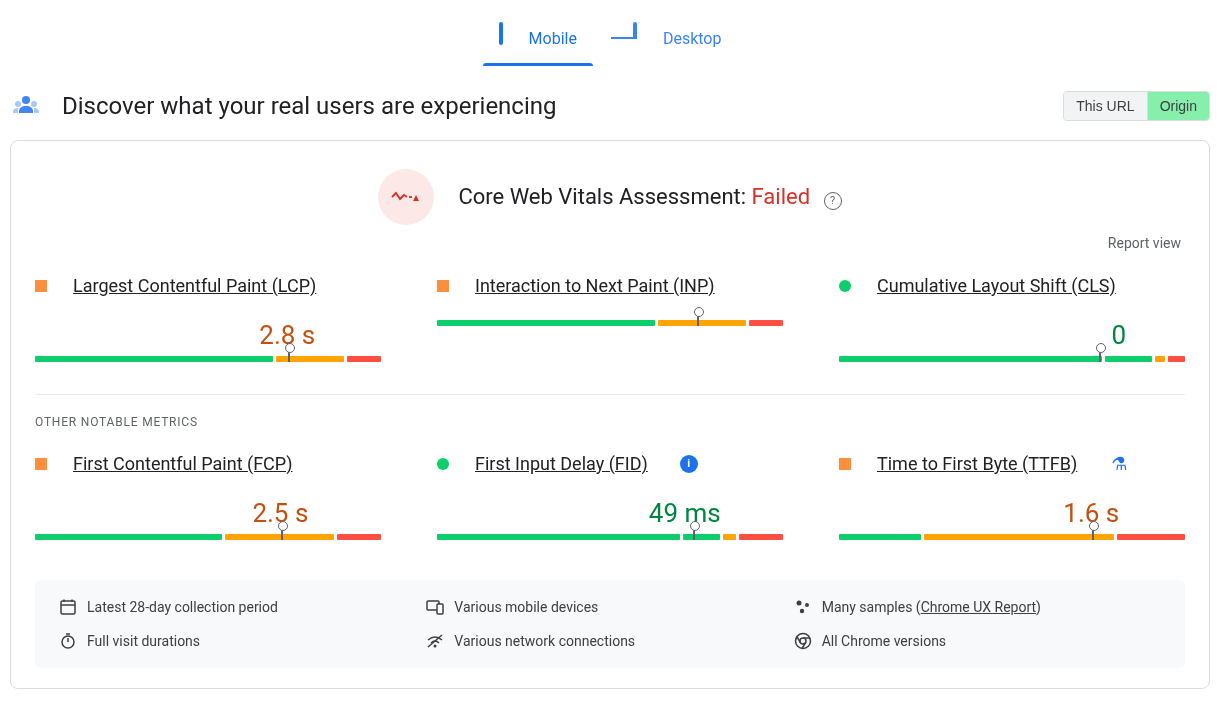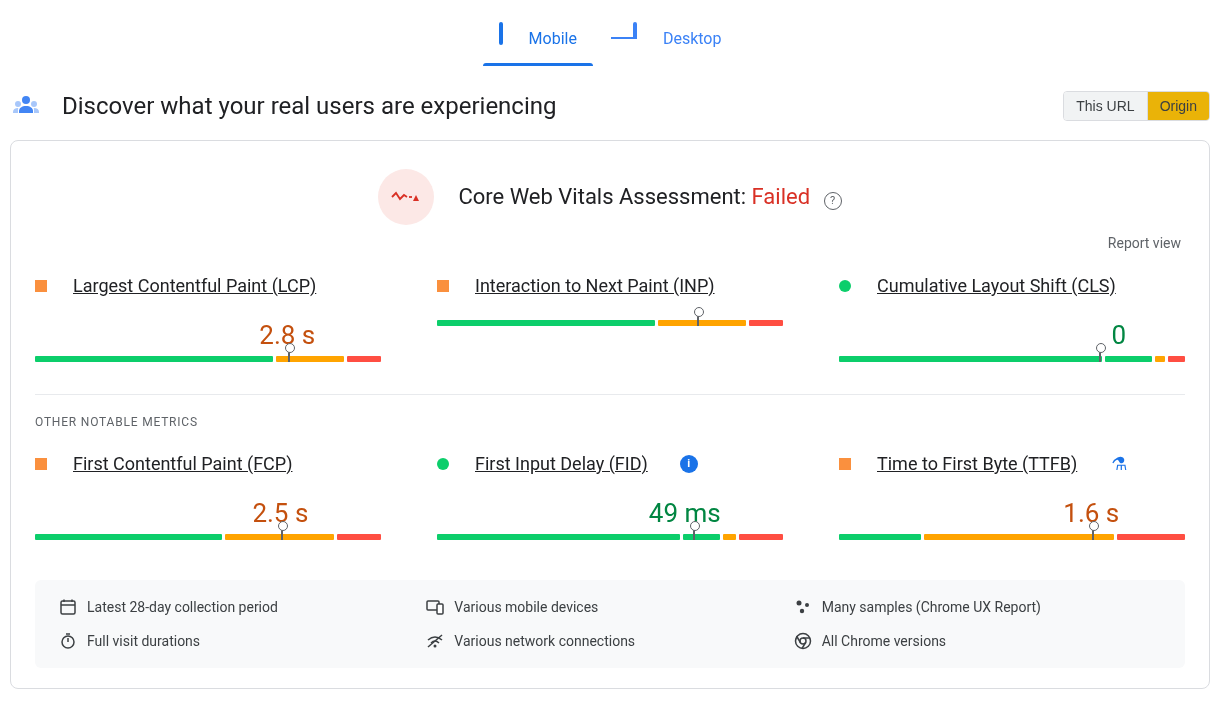--- a/index.html
+++ b/index.html
@@ -13,21 +13,21 @@
 .phone-icon { border: 2px solid currentColor; border-radius: 3px; width: 16px; height: 26px; position: relative; }
 .phone-icon::after { content: ''; position: absolute; left: 50%; bottom: 2px; width: 4px; height: 2px; background: currentColor; transform: translateX(-50%); border-radius: 1px; }
 .desktop-icon { width: 26px; height: 20px; border: 2px solid currentColor; border-radius: 2px; position: relative; }
 .desktop-icon::after { content: ''; position: absolute; right: -2px; bottom: -2px; width: 26px; height: 6px; border-top: 2px solid currentColor; background: #fff; }
 
 .header-row { display: flex; align-items: center; justify-content: space-between; padding: 24px 10px 18px; }
 .header-left { display: flex; align-items: center; gap: 20px; }
 .people-icon { width: 32px; height: 32px; position: relative; }
 .page-title { font-size: 24px; font-weight: 400; color: #202124; }
 .toggle-group { display: flex; border: 1px solid #dadce0; border-radius: 4px; overflow: hidden; }
-.toggle-btn { padding: 6px 12px; font-size: 14px; background: #eab308; border: none; cursor: pointer; color: #3c4043; }
+.toggle-btn { padding: 6px 12px; font-size: 14px; background: #86efac; border: none; cursor: pointer; color: #3c4043; }
 .toggle-btn.active { background: #f1f3f4; }
 .toggle-btn + .toggle-btn { border-left: 1px solid #dadce0; }
 
 .card { border: 1px solid #dadce0; border-radius: 8px; margin: 0 10px; padding: 28px 24px 20px; }
 .assessment { display: flex; align-items: center; justify-content: center; gap: 24px; margin-bottom: 10px; }
 .fail-badge { width: 56px; height: 56px; border-radius: 50%; background: #fce8e6; display: flex; align-items: center; justify-content: center; color: #d93025; font-size: 18px; }
 .assessment-text { font-size: 22px; font-weight: 400; }
 .failed { color: #d93025; }
 .help-icon { width: 18px; height: 18px; border: 1.5px solid #5f6368; border-radius: 50%; display: inline-flex; align-items: center; justify-content: center; font-size: 11px; color: #5f6368; margin-left: 8px; }
 .expand { text-align: right; font-size: 14px; color: #5f6368; cursor: pointer; margin-bottom: 24px; padding-right: 4px; }
@@ -53,21 +53,21 @@
 .seg.orange { background: #ffa400; }
 .seg.red { background: #ff4e42; }
 .marker { position: absolute; top: -8px; width: 2px; height: 14px; background: #5f6368; }
 .marker::before { content: ''; position: absolute; top: -5px; left: -3px; width: 8px; height: 8px; border: 1.5px solid #5f6368; background: #fff; border-radius: 50%; }
 
 .divider { border: none; border-top: 1px solid #e8eaed; margin: 0 0 20px; }
 .section-label { font-size: 12px; letter-spacing: 0.8px; color: #5f6368; margin-bottom: 24px; }
 
 .footer-box { background: #f8f9fa; border-radius: 6px; padding: 18px 24px; display: grid; grid-template-columns: repeat(3, 1fr); row-gap: 16px; font-size: 14px; color: #3c4043; }
 .footer-item { display: flex; align-items: center; gap: 10px; }
-.footer-link { cursor: pointer; }
+.footer-link { text-decoration: underline; cursor: pointer; }
 .ficon { width: 18px; height: 18px; display: inline-flex; align-items: center; justify-content: center; color: #3c4043; flex-shrink: 0; }
 </style>
 </head>
 <body>
 
 <div class="tabs">
   <div class="tab active">
     <span class="tab-icon"><span class="phone-icon"></span></span>
     <span>Mobile</span>
   </div>

